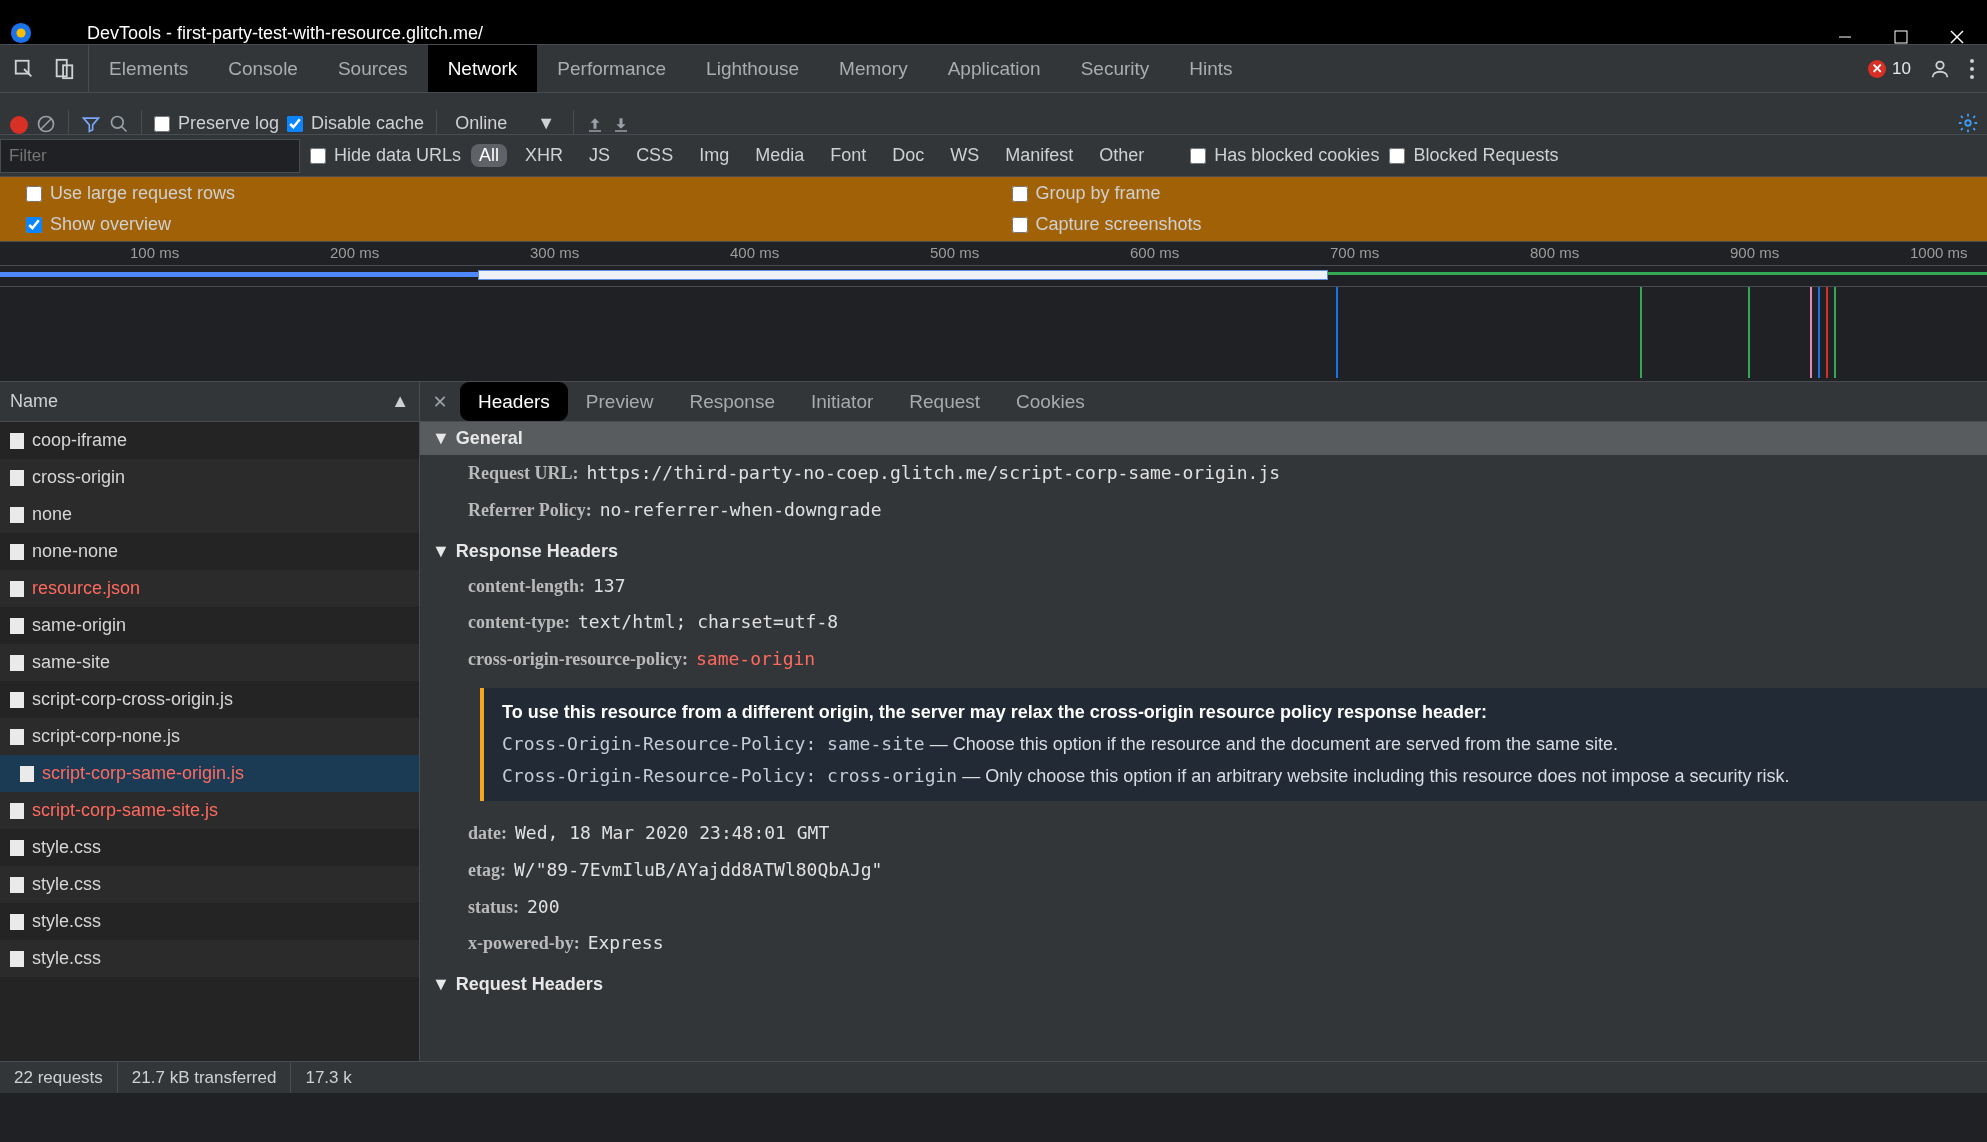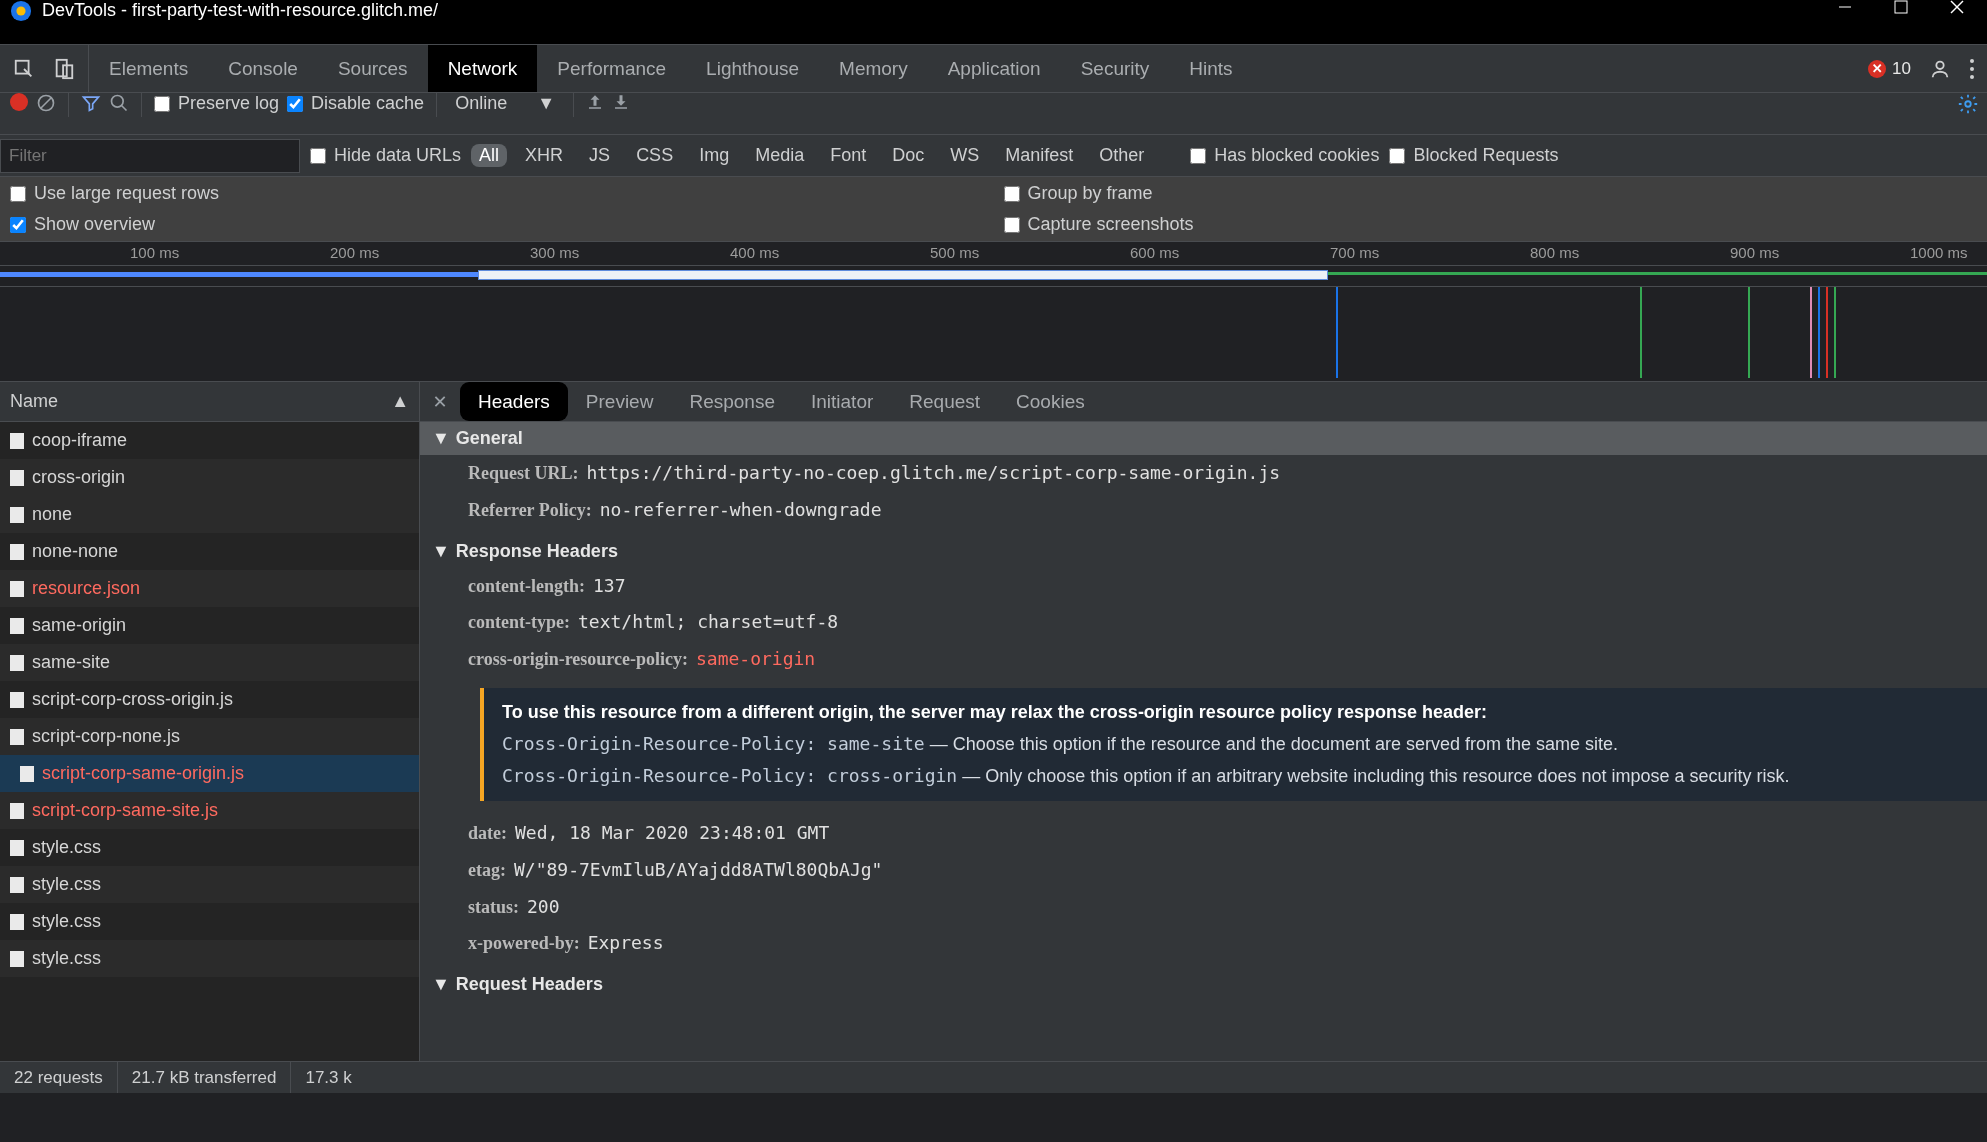--- a/index.html
+++ b/index.html
@@ -11,23 +11,24 @@
     overflow: hidden;
     width: 1987px;
     height: 1142px;
   }
 
   
   .titlebar {
     height: 44px;
     background: #000;
     display: flex;
-    align-items: flex-start;
+    align-items: flex-end;
     padding: 0 10px;
     color: #fff;
+    gap: 45px;
   }
   .titlebar .icon { width: 22px; height: 22px; margin-right: 10px; }
   .titlebar .title { flex: 1; font-size: 18px; }
   .titlebar .win-controls { display: flex; gap: 36px; padding-right: 10px; }
   .titlebar .win-btn { width: 20px; display: flex; align-items: center; justify-content: center; color: #fff; cursor: default; }
 
   
   .main-tabs {
     height: 48px;
     background: #333639;
@@ -44,21 +45,21 @@
   .error-badge { background: #d93025; color: #fff; width: 18px; height: 18px; border-radius: 9px; display:inline-flex;align-items:center;justify-content:center;font-size:13px;font-weight:bold;}
   .error-count { color:#e8e8e8; font-size:17px;}
   .dots-icon { color:#cfd0d1; }
 
   
   .toolbar {
     height: 42px;
     background: #333639;
     border-top: 1px solid #494c50;
     display: flex;
-    align-items: flex-start;
+    align-items: flex-end;
     padding: 0 10px;
     gap: 8px;
     position: relative;
   }
   .record-btn { width:18px; height:18px; border-radius:50%; background:#d93025; }
   .clear-btn { color:#9aa0a6; }
   .divider { width:1px; height:24px; background:#494c50; margin:0 4px;}
   .funnel { color:#7ba7f7; }
   .search { color:#9aa0a6; }
   .cb { display:flex; align-items:center; gap:8px; color:#cfd0d1; font-size:18px; }
@@ -78,21 +79,21 @@
     gap: 10px;
   }
   .filter-input {
     width: 300px; height: 34px; background: #202124; border:1px solid #494c50;
     color:#999; padding:0 8px; font-size:17px;
   }
   .type-btn { padding: 1px 8px; color:#cfd0d1; font-size:18px; border-radius:8px;}
   .type-btn.active { background:#5f6367; color:#fff; }
 
   
-  .options-row { background:#404040; border-top:1px solid #494c50; display:flex; }
+  .options-row { background:#a16207; border-top:1px solid #494c50; display:flex;padding-left:16px; }
   .options-col { flex:1; padding:6px 10px; display:flex;flex-direction:column; gap:10px; }
 
   
   .timeline {
     height: 140px;
     background: #202124;
     border-top: 1px solid #494c50;
     position: relative;
   }
   .timeline-ruler { height: 24px; border-bottom:1px solid #494c50; position:relative; font-size:15px; color:#9c9c9c;}

